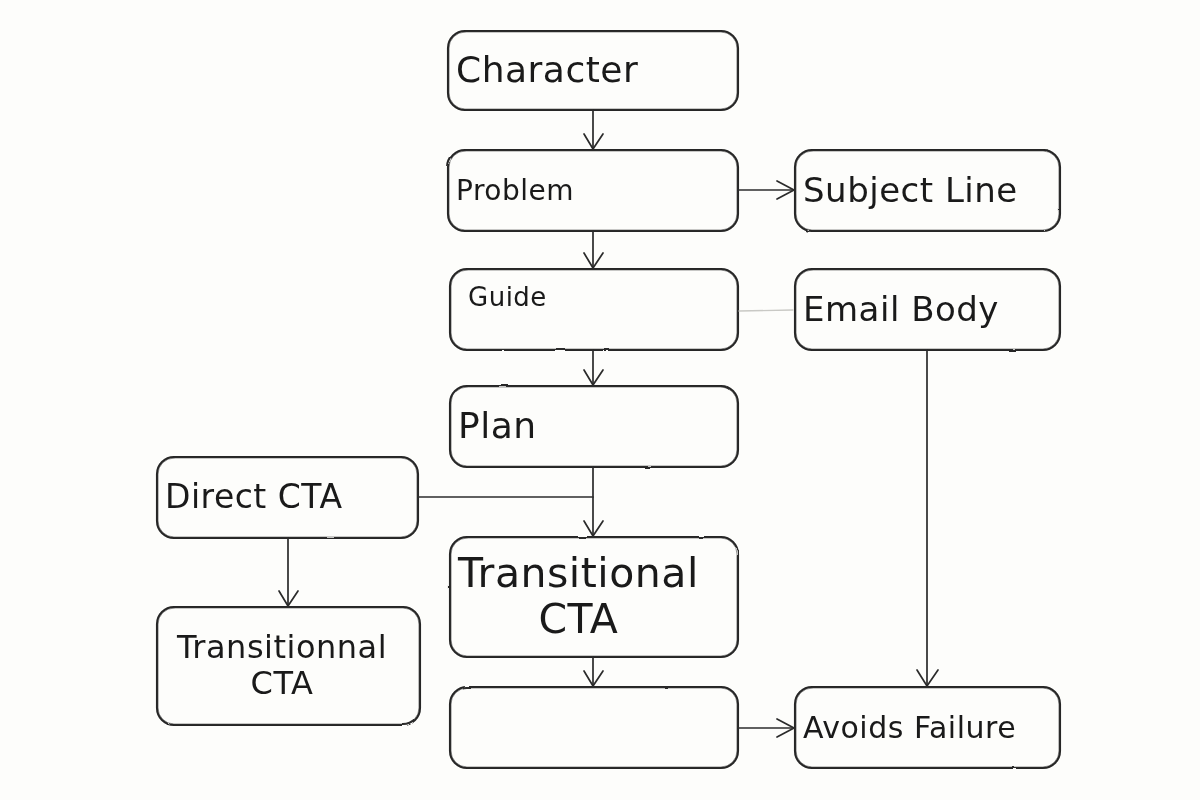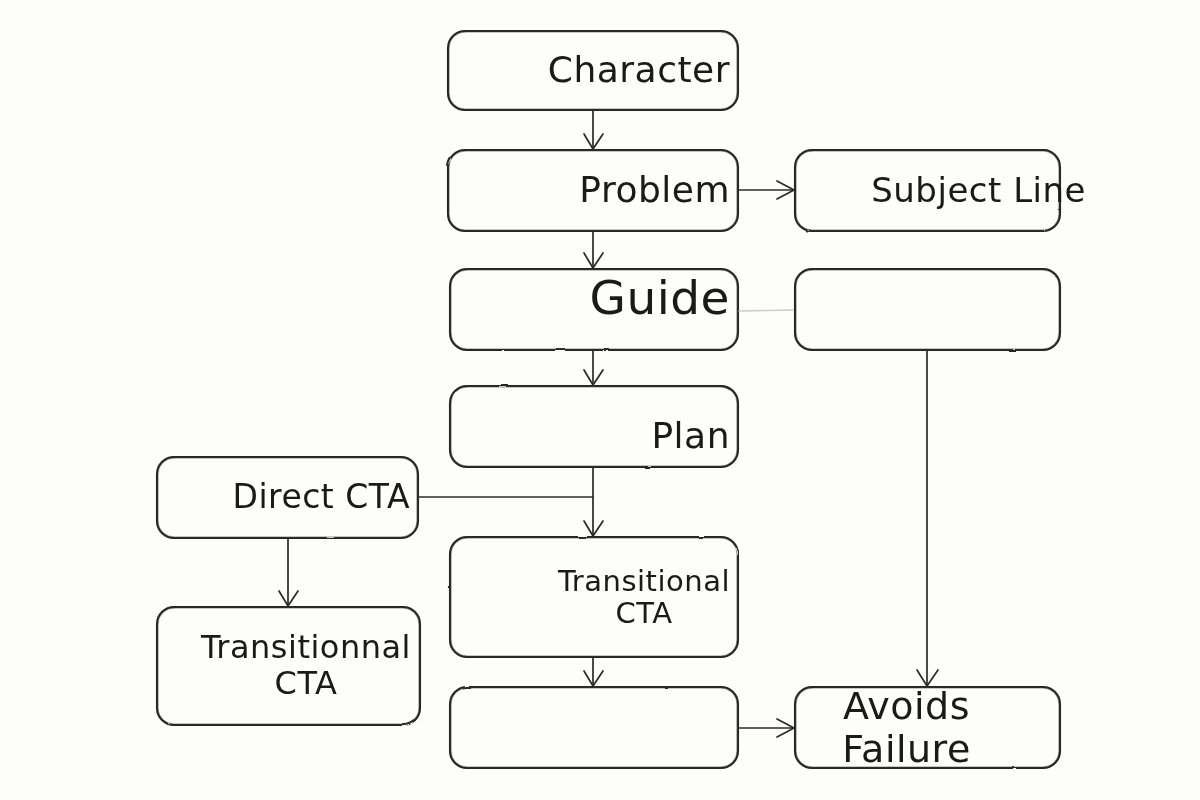--- a/index.html
+++ b/index.html
@@ -23,21 +23,21 @@
     left: 0;
     top: 0;
     width: 1200px;
     height: 800px;
   }
   .node {
     position: absolute;
     box-sizing: border-box;
     display: flex;
     align-items: center;
-    justify-content: flex-end;
+    justify-content: flex-start;
     text-align: center;
     color: #1a1a1a;
     background: transparent;
     font-family: "DejaVu Sans", sans-serif;
     font-weight: 400;
     letter-spacing: 0.5px;
     line-height: 1.12;
     white-space: pre-line;
     user-select: none;
   }
@@ -145,49 +145,52 @@
 
     <g filter="url(#rough2)" fill="none" stroke="#c9c9c5" stroke-width="1.3" stroke-linecap="round">
       <path d="M739,311 L793,310"></path>
     </g>
   </svg>
 
   <div class="node" style="left:448px; top:31px; width:290px; height:79px; font-size:36px;">
     <span class="node-label">Character</span>
   </div>
 
-  <div class="node" style="left:448px; top:150px; width:290px; height:81px; font-size:36px;border-radius:9px;">
+  <div class="node" style="left:448px; top:150px; width:290px; height:81px; font-size:28px;border-radius:9px;">
     <span class="node-label">Problem</span>
   </div>
 
   <div class="node" style="left:795px; top:150px; width:299px; height:81px; font-size:34px;">
     <span class="node-label">Subject Line</span>
   </div>
 
-  <div class="node" style="left:450px; top:269px; width:288px; height:58px; font-size:47px;">
+  <div class="node" style="left:460px; top:269px; width:288px; height:58px; font-size:26px;">
     <span class="node-label">Guide</span>
   </div>
 
+  <div class="node" style="left:795px; top:269px; width:265px; height:81px; font-size:34px;">
+    <span class="node-label">Email Body</span>
+  </div>
 
-  <div class="node" style="left:450px; top:386px; width:288px; height:81px; font-size:36px;margin-top:10px;">
+  <div class="node" style="left:450px; top:386px; width:288px; height:81px; font-size:36px;">
     <span class="node-label">Plan</span>
   </div>
 
   <div class="node" style="left:157px; top:457px; width:261px; height:81px; font-size:33px;border-radius:7px;">
     <span class="node-label">Direct CTA</span>
   </div>
 
-  <div class="node" style="left:450px; top:537px; width:288px; height:120px; font-size:29px;">
+  <div class="node" style="left:450px; top:537px; width:288px; height:120px; font-size:41px;">
     <span class="node-label">Transitional
 CTA</span>
   </div>
 
-  <div class="node" style="left:163px; top:607px; width:256px; height:118px; font-size:32px;border-radius:6px;">
+  <div class="node" style="left:169px; top:607px; width:256px; height:118px; font-size:32px;border-radius:6px;">
     <span class="node-label">Transitionnal
 CTA</span>
   </div>
 
 
-  <div class="node" style="left:774px; top:687px; width:265px; height:81px; font-size:38px;">
+  <div class="node" style="left:795px; top:687px; width:265px; height:81px; font-size:30px;">
     <span class="node-label">Avoids Failure</span>
   </div>
 
 </div>
 
 </body></html>

